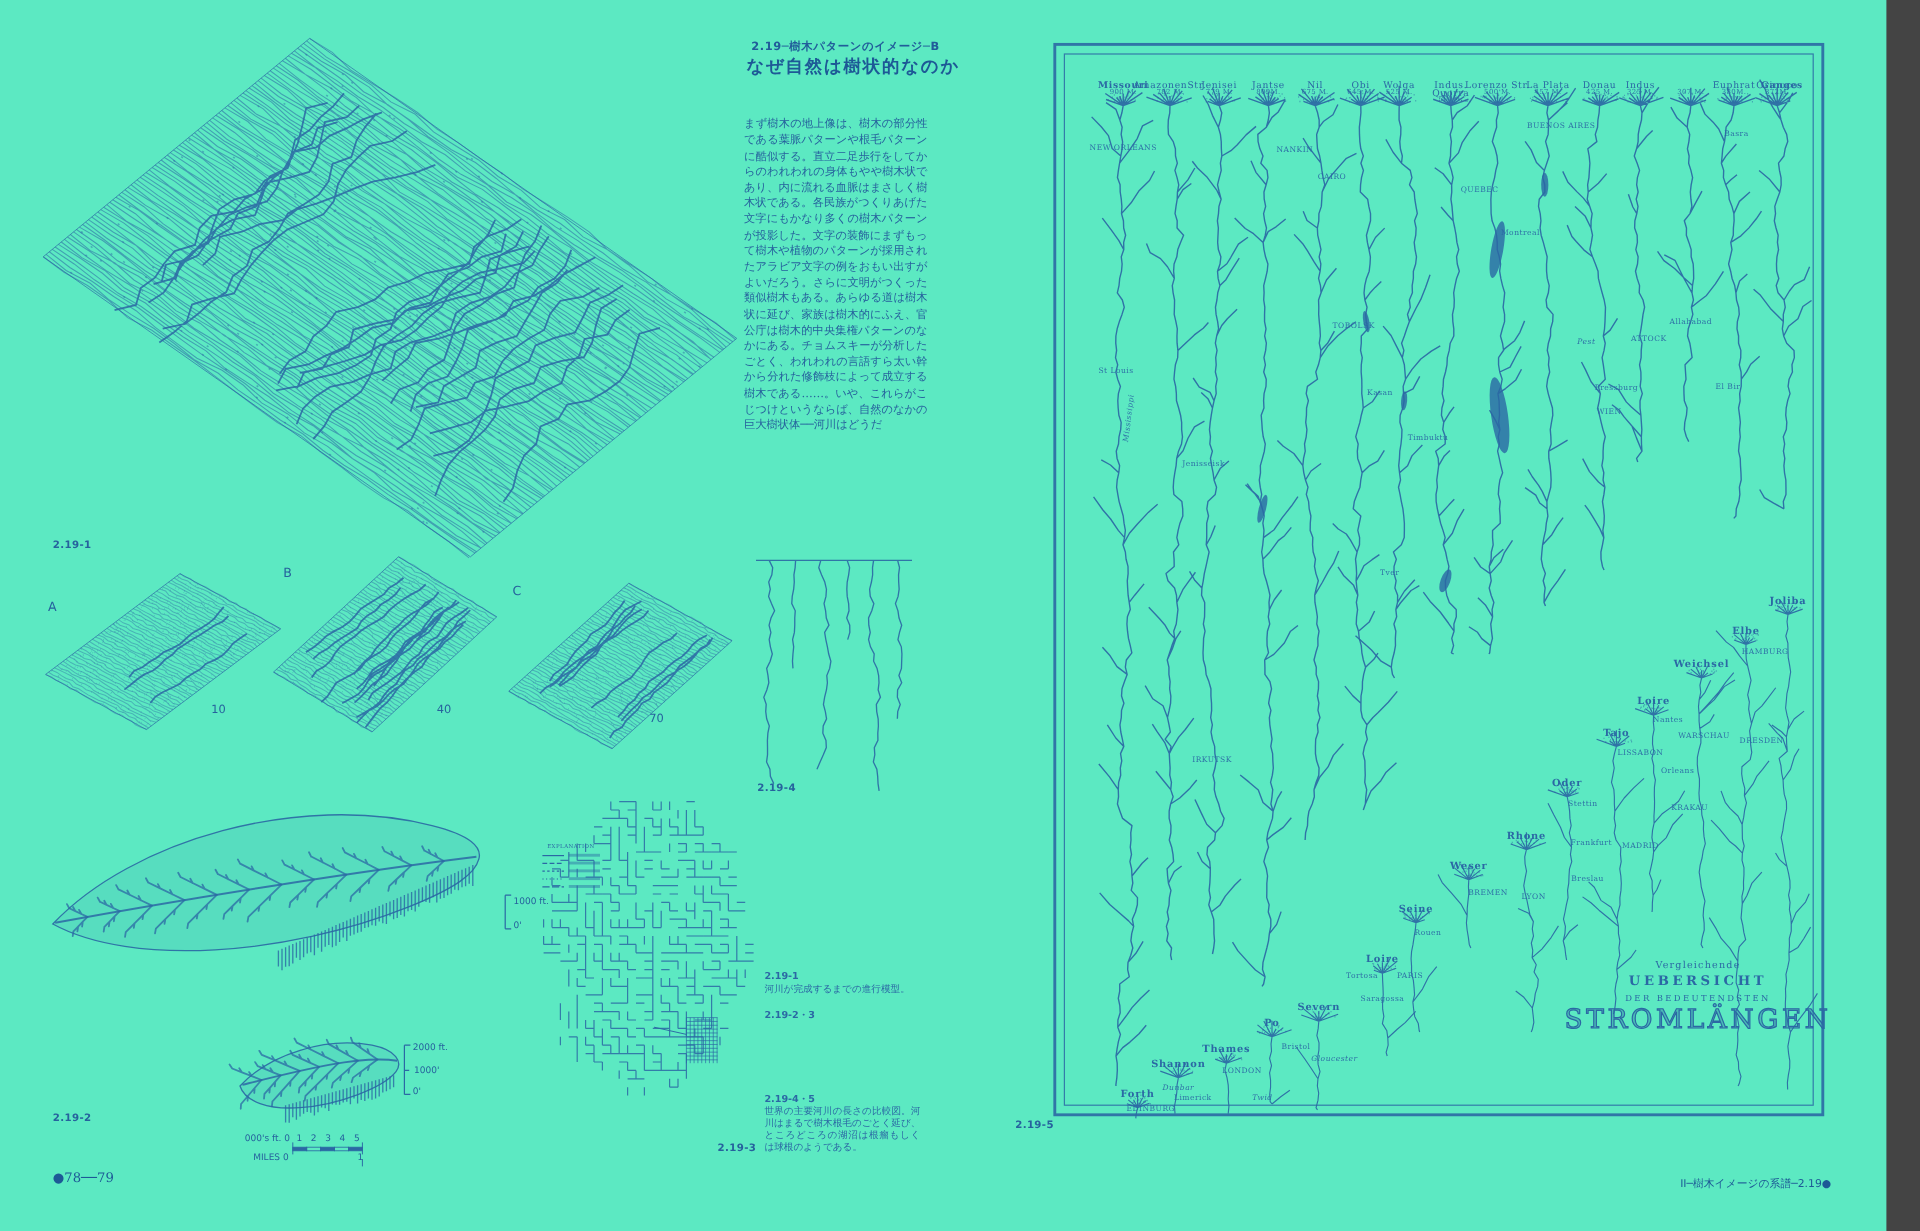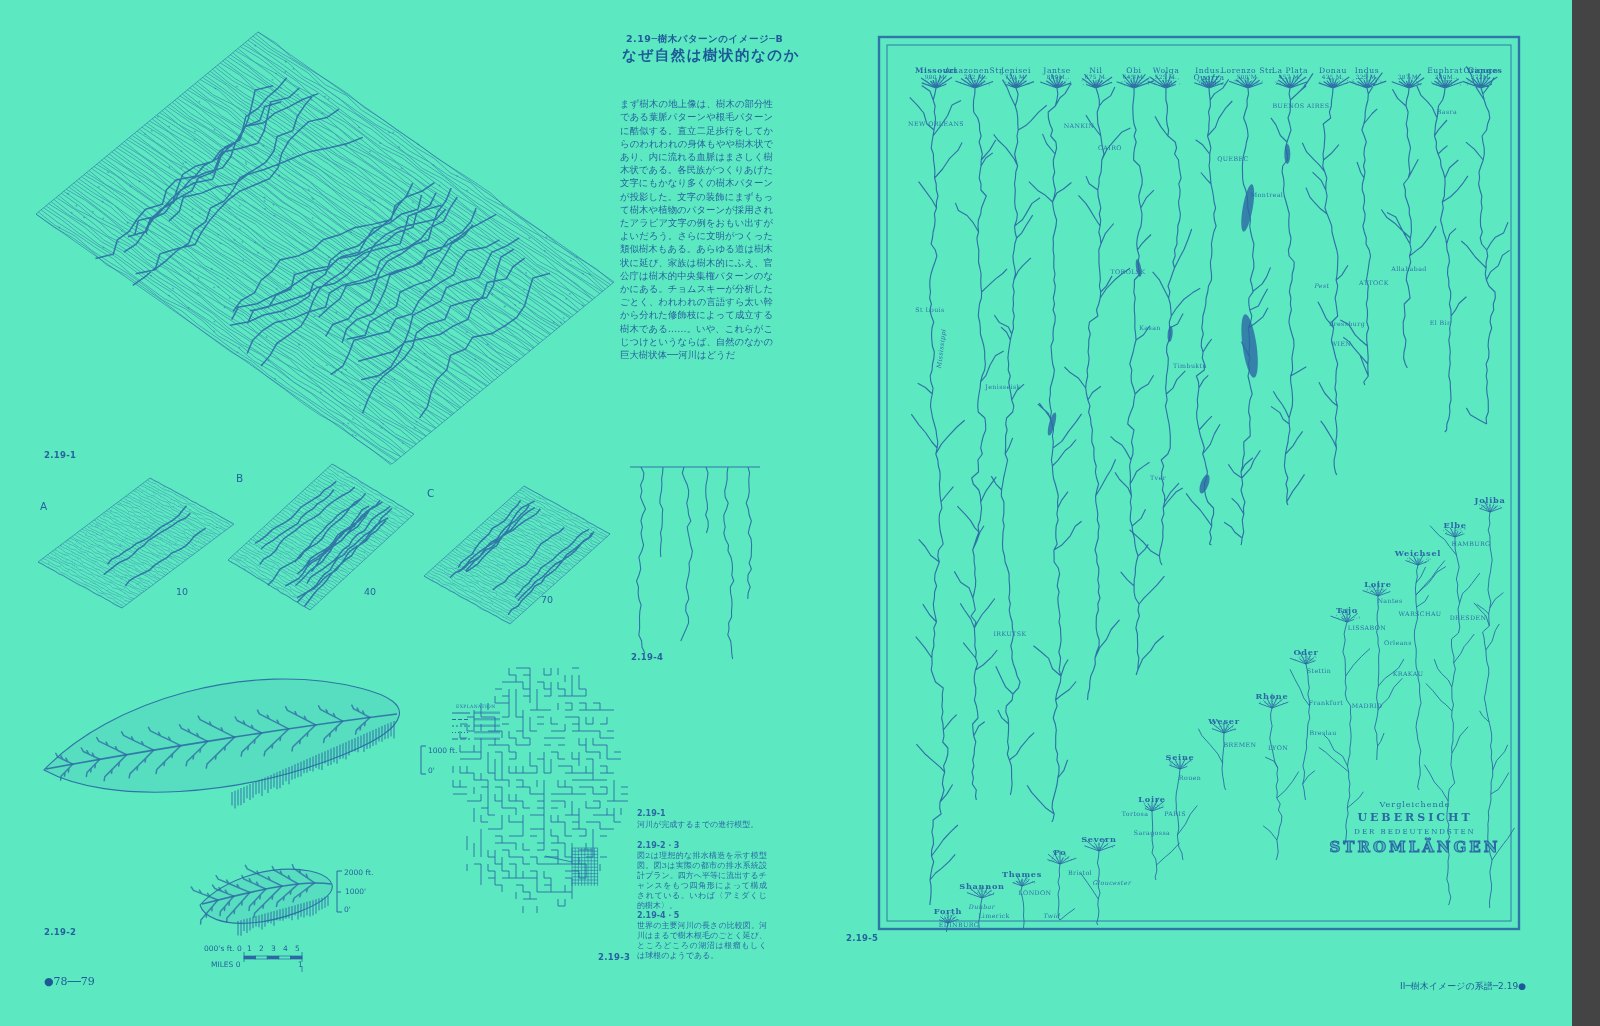--- a/index.html
+++ b/index.html
@@ -21,21 +21,21 @@
   .rv-name{position:absolute;transform:translateX(-50%);font-size:7.6px;letter-spacing:.6px;color:#2b68a4;white-space:nowrap;}
   .rv-len{position:absolute;transform:translateX(-50%);font-size:5.8px;letter-spacing:.3px;color:#2b68a4;white-space:nowrap;opacity:.9;}
   .rv-short{position:absolute;transform:translateX(-50%);font-size:8.2px;font-weight:bold;letter-spacing:.7px;color:#2b68a4;white-space:nowrap;}
   .city{position:absolute;transform:translateX(-50%);font-size:6.3px;letter-spacing:.4px;color:#2b68a4;white-space:nowrap;opacity:.92;}
   .city.it{font-style:italic;}
   .city.vert{transform:translateX(-50%) rotate(-83deg);}
   .t-line{position:absolute;transform:translateX(-50%);white-space:nowrap;color:#2b68a4;}
   .t0{font-size:8px;letter-spacing:1px;}
   .t1{font-size:11px;font-weight:bold;letter-spacing:3px;}
   .t2{font-size:7px;letter-spacing:2px;}
-  .t3{font-size:15px;font-weight:bold;letter-spacing:3px;color:rgba(43,104,164,.35);
+  .t3{font-size:22px;font-weight:normal;letter-spacing:3px;color:rgba(43,104,164,.35);
       -webkit-text-stroke:1px #2b68a4;}
   .expl{font-size:4.5px;letter-spacing:.4px;color:#2b68a4;}
 </style>
 </head>
 <body>
 
 <div id="canvas">
   <svg id="art" class="abs" width="1600" height="1026" style="left:0;top:0">
       <g transform="matrix(356 250 -222 182 258 32)">
         <path d="M0,0.000 L0.050,-0.005 L0.100,0.007 L0.150,0.003 L0.200,-0.002 L0.250,-0.004 L0.300,0.003 L0.350,-0.000 L0.400,0.001 L0.450,-0.001 L0.500,0.002 L0.550,-0.002 L0.600,-0.006 L0.650,-0.007 L0.700,0.005 L0.750,0.003 L0.800,-0.000 L0.850,0.006 L0.900,0.003 L0.950,-0.002 L1.000,0.005M0,0.011 L0.050,0.017 L0.100,0.011 L0.150,0.008 L0.200,0.016 L0.250,0.004 L0.300,0.016 L0.350,0.012 L0.400,0.007 L0.450,0.014 L0.500,0.008 L0.550,0.017 L0.600,0.005 L0.650,0.016 L0.700,0.005 L0.750,0.006 L0.800,0.015 L0.850,0.006 L0.900,0.007 L0.950,0.017 L1.000,0.015M0,0.023 L0.050,0.025 L0.100,0.021 L0.150,0.017 L0.200,0.029 L0.250,0.028 L0.300,0.029 L0.350,0.029 L0.400,0.019 L0.450,0.022 L0.500,0.029 L0.550,0.029 L0.600,0.022 L0.650,0.025 L0.700,0.021 L0.750,0.026 L0.800,0.018 L0.850,0.025 L0.900,0.017 L0.950,0.025 L1.000,0.025M0,0.034 L0.050,0.036 L0.100,0.028 L0.150,0.038 L0.200,0.028 L0.250,0.029 L0.300,0.037 L0.350,0.034 L0.400,0.034 L0.450,0.037 L0.500,0.029 L0.550,0.038 L0.600,0.039 L0.650,0.034 L0.700,0.038 L0.750,0.031 L0.800,0.033 L0.850,0.035 L0.900,0.039 L0.950,0.029 L1.000,0.040M0,0.045 L0.050,0.045 L0.100,0.045 L0.150,0.047 L0.200,0.043 L0.250,0.046 L0.300,0.040 L0.350,0.041 L0.400,0.047 L0.450,0.052 L0.500,0.043 L0.550,0.041 L0.600,0.050 L0.650,0.051 L0.700,0.045 L0.750,0.040 L0.800,0.040 L0.850,0.045 L0.900,0.043 L0.950,0.040 L1.000,0.049M0,0.057 L0.050,0.061 L0.100,0.057 L0.150,0.060 L0.200,0.054 L0.250,0.057 L0.300,0.061 L0.350,0.052 L0.400,0.057 L0.450,0.053 L0.500,0.062 L0.550,0.051 L0.600,0.053 L0.650,0.060 L0.700,0.064 L0.750,0.059 L0.800,0.053 L0.850,0.054 L0.900,0.059 L0.950,0.057 L1.000,0.053M0,0.068 L0.050,0.062 L0.100,0.067 L0.150,0.065 L0.200,0.075 L0.250,0.067 L0.300,0.066 L0.350,0.074 L0.400,0.073 L0.450,0.062 L0.500,0.070 L0.550,0.065 L0.600,0.070 L0.650,0.064 L0.700,0.070 L0.750,0.071 L0.800,0.069 L0.850,0.065 L0.900,0.064 L0.950,0.062 L1.000,0.064M0,0.080 L0.050,0.074 L0.100,0.077 L0.150,0.082 L0.200,0.073 L0.250,0.074 L0.300,0.080 L0.350,0.084 L0.400,0.086 L0.450,0.073 L0.500,0.076 L0.550,0.078 L0.600,0.080 L0.650,0.087 L0.700,0.078 L0.750,0.081 L0.800,0.079 L0.850,0.073 L0.900,0.083 L0.950,0.087 L1.000,0.086M0,0.091 L0.050,0.096 L0.100,0.086 L0.150,0.085 L0.200,0.087 L0.250,0.093 L0.300,0.086 L0.350,0.087 L0.400,0.093 L0.450,0.097 L0.500,0.091 L0.550,0.095 L0.600,0.090 L0.650,0.090 L0.700,0.093 L0.750,0.092 L0.800,0.089 L0.850,0.094 L0.900,0.085 L0.950,0.084 L1.000,0.097M0,0.102 L0.050,0.096 L0.100,0.098 L0.150,0.106 L0.200,0.106 L0.250,0.104 L0.300,0.098 L0.350,0.103 L0.400,0.108 L0.450,0.100 L0.500,0.107 L0.550,0.106 L0.600,0.102 L0.650,0.099 L0.700,0.102 L0.750,0.107 L0.800,0.099 L0.850,0.108 L0.900,0.097 L0.950,0.097 L1.000,0.096M0,0.114 L0.050,0.119 L0.100,0.120 L0.150,0.117 L0.200,0.113 L0.250,0.109 L0.300,0.117 L0.350,0.120 L0.400,0.114 L0.450,0.116 L0.500,0.107 L0.550,0.112 L0.600,0.111 L0.650,0.114 L0.700,0.118 L0.750,0.117 L0.800,0.110 L0.850,0.114 L0.900,0.110 L0.950,0.117 L1.000,0.112M0,0.125 L0.050,0.123 L0.100,0.130 L0.150,0.129 L0.200,0.121 L0.250,0.130 L0.300,0.118 L0.350,0.127 L0.400,0.128 L0.450,0.122 L0.500,0.122 L0.550,0.130 L0.600,0.128 L0.650,0.126 L0.700,0.125 L0.750,0.130 L0.800,0.120 L0.850,0.126 L0.900,0.128 L0.950,0.119 L1.000,0.129M0,0.136 L0.050,0.134 L0.100,0.136 L0.150,0.140 L0.200,0.133 L0.250,0.137 L0.300,0.141 L0.350,0.141 L0.400,0.132 L0.450,0.130 L0.500,0.138 L0.550,0.130 L0.600,0.137 L0.650,0.132 L0.700,0.140 L0.750,0.132 L0.800,0.132 L0.850,0.132 L0.900,0.135 L0.950,0.136 L1.000,0.135M0,0.148 L0.050,0.150 L0.100,0.144 L0.150,0.142 L0.200,0.149 L0.250,0.152 L0.300,0.141 L0.350,0.154 L0.400,0.142 L0.450,0.150 L0.500,0.144 L0.550,0.146 L0.600,0.148 L0.650,0.148 L0.700,0.147 L0.750,0.148 L0.800,0.146 L0.850,0.146 L0.900,0.152 L0.950,0.145 L1.000,0.154M0,0.159 L0.050,0.160 L0.100,0.165 L0.150,0.152 L0.200,0.163 L0.250,0.162 L0.300,0.159 L0.350,0.154 L0.400,0.160 L0.450,0.159 L0.500,0.165 L0.550,0.161 L0.600,0.153 L0.650,0.164 L0.700,0.166 L0.750,0.164 L0.800,0.155 L0.850,0.163 L0.900,0.160 L0.950,0.165 L1.000,0.163M0,0.170 L0.050,0.165 L0.100,0.176 L0.150,0.165 L0.200,0.166 L0.250,0.173 L0.300,0.176 L0.350,0.168 L0.400,0.164 L0.450,0.164 L0.500,0.166 L0.550,0.172 L0.600,0.170 L0.650,0.169 L0.700,0.173 L0.750,0.177 L0.800,0.165 L0.850,0.164 L0.900,0.173 L0.950,0.164 L1.000,0.166M0,0.182 L0.050,0.186 L0.100,0.179 L0.150,0.183 L0.200,0.183 L0.250,0.185 L0.300,0.183 L0.350,0.187 L0.400,0.188 L0.450,0.180 L0.500,0.175 L0.550,0.178 L0.600,0.187 L0.650,0.180 L0.700,0.184 L0.750,0.175 L0.800,0.187 L0.850,0.177 L0.900,0.183 L0.950,0.180 L1.000,0.184M0,0.193 L0.050,0.197 L0.100,0.189 L0.150,0.190 L0.200,0.192 L0.250,0.191 L0.300,0.196 L0.350,0.198 L0.400,0.188 L0.450,0.192 L0.500,0.190 L0.550,0.199 L0.600,0.193 L0.650,0.188 L0.700,0.196 L0.750,0.190 L0.800,0.195 L0.850,0.189 L0.900,0.189 L0.950,0.198 L1.000,0.193M0,0.205 L0.050,0.211 L0.100,0.211 L0.150,0.205 L0.200,0.199 L0.250,0.204 L0.300,0.208 L0.350,0.203 L0.400,0.198 L0.450,0.207 L0.500,0.202 L0.550,0.206 L0.600,0.211 L0.650,0.207 L0.700,0.205 L0.750,0.202 L0.800,0.204 L0.850,0.211 L0.900,0.203 L0.950,0.199 L1.000,0.199M0,0.216 L0.050,0.218 L0.100,0.221 L0.150,0.214 L0.200,0.213 L0.250,0.209 L0.300,0.209 L0.350,0.223 L0.400,0.215 L0.450,0.211 L0.500,0.214 L0.550,0.218 L0.600,0.212 L0.650,0.212 L0.700,0.222 L0.750,0.215 L0.800,0.211 L0.850,0.214 L0.900,0.218 L0.950,0.216 L1.000,0.220M0,0.227 L0.050,0.223 L0.100,0.234 L0.150,0.228 L0.200,0.226 L0.250,0.226 L0.300,0.227 L0.350,0.231 L0.400,0.224 L0.450,0.225 L0.500,0.231 L0.550,0.228 L0.600,0.228 L0.650,0.229 L0.700,0.234 L0.750,0.231 L0.800,0.234 L0.850,0.233 L0.900,0.225 L0.950,0.227 L1.000,0.232M0,0.239 L0.050,0.239 L0.100,0.242 L0.150,0.242 L0.200,0.236 L0.250,0.241 L0.300,0.238 L0.350,0.232 L0.400,0.235 L0.450,0.243 L0.500,0.236 L0.550,0.236 L0.600,0.240 L0.650,0.236 L0.700,0.245 L0.750,0.241 L0.800,0.245 L0.850,0.239 L0.900,0.245 L0.950,0.241 L1.000,0.243M0,0.250 L0.050,0.247 L0.100,0.252 L0.150,0.250 L0.200,0.256 L0.250,0.244 L0.300,0.247 L0.350,0.244 L0.400,0.248 L0.450,0.252 L0.500,0.256 L0.550,0.250 L0.600,0.255 L0.650,0.247 L0.700,0.245 L0.750,0.252 L0.800,0.250 L0.850,0.256 L0.900,0.256 L0.950,0.256 L1.000,0.246M0,0.261 L0.050,0.254 L0.100,0.267 L0.150,0.258 L0.200,0.267 L0.250,0.262 L0.300,0.267 L0.350,0.268 L0.400,0.263 L0.450,0.262 L0.500,0.254 L0.550,0.258 L0.600,0.256 L0.650,0.267 L0.700,0.254 L0.750,0.266 L0.800,0.264 L0.850,0.266 L0.900,0.255 L0.950,0.262 L1.000,0.257M0,0.273 L0.050,0.279 L0.100,0.266 L0.150,0.273 L0.200,0.278 L0.250,0.267 L0.300,0.279 L0.350,0.278 L0.400,0.277 L0.450,0.267 L0.500,0.270 L0.550,0.279 L0.600,0.276 L0.650,0.276 L0.700,0.269 L0.750,0.271 L0.800,0.279 L0.850,0.268 L0.900,0.275 L0.950,0.274 L1.000,0.267M0,0.284 L0.050,0.285 L0.100,0.281 L0.150,0.288 L0.200,0.278 L0.250,0.282 L0.300,0.285 L0.350,0.278 L0.400,0.285 L0.450,0.289 L0.500,0.288 L0.550,0.289 L0.600,0.286 L0.650,0.286 L0.700,0.288 L0.750,0.285 L0.800,0.282 L0.850,0.288 L0.900,0.287 L0.950,0.282 L1.000,0.285M0,0.295 L0.050,0.301 L0.100,0.291 L0.150,0.301 L0.200,0.298 L0.250,0.298 L0.300,0.301 L0.350,0.293 L0.400,0.299 L0.450,0.301 L0.500,0.292 L0.550,0.295 L0.600,0.290 L0.650,0.291 L0.700,0.299 L0.750,0.295 L0.800,0.291 L0.850,0.292 L0.900,0.291 L0.950,0.292 L1.000,0.289M0,0.307 L0.050,0.307 L0.100,0.300 L0.150,0.310 L0.200,0.309 L0.250,0.309 L0.300,0.306 L0.350,0.303 L0.400,0.309 L0.450,0.308 L0.500,0.311 L0.550,0.314 L0.600,0.308 L0.650,0.313 L0.700,0.300 L0.750,0.307 L0.800,0.314 L0.850,0.314 L0.900,0.313 L0.950,0.307 L1.000,0.304M0,0.318 L0.050,0.312 L0.100,0.324 L0.150,0.318 L0.200,0.324 L0.250,0.318 L0.300,0.320 L0.350,0.311 L0.400,0.311 L0.450,0.320 L0.500,0.321 L0.550,0.316 L0.600,0.316 L0.650,0.314 L0.700,0.324 L0.750,0.313 L0.800,0.320 L0.850,0.323 L0.900,0.320 L0.950,0.325 L1.000,0.320M0,0.330 L0.050,0.335 L0.100,0.330 L0.150,0.325 L0.200,0.325 L0.250,0.331 L0.300,0.331 L0.350,0.335 L0.400,0.336 L0.450,0.330 L0.500,0.335 L0.550,0.337 L0.600,0.325 L0.650,0.323 L0.700,0.332 L0.750,0.329 L0.800,0.331 L0.850,0.336 L0.900,0.323 L0.950,0.327 L1.000,0.334M0,0.341 L0.050,0.344 L0.100,0.338 L0.150,0.344 L0.200,0.346 L0.250,0.337 L0.300,0.340 L0.350,0.335 L0.400,0.347 L0.450,0.348 L0.500,0.347 L0.550,0.347 L0.600,0.335 L0.650,0.342 L0.700,0.343 L0.750,0.348 L0.800,0.339 L0.850,0.344 L0.900,0.345 L0.950,0.338 L1.000,0.341M0,0.352 L0.050,0.347 L0.100,0.352 L0.150,0.348 L0.200,0.351 L0.250,0.346 L0.300,0.352 L0.350,0.351 L0.400,0.349 L0.450,0.356 L0.500,0.356 L0.550,0.353 L0.600,0.345 L0.650,0.348 L0.700,0.354 L0.750,0.353 L0.800,0.352 L0.850,0.350 L0.900,0.359 L0.950,0.353 L1.000,0.359M0,0.364 L0.050,0.362 L0.100,0.369 L0.150,0.368 L0.200,0.364 L0.250,0.364 L0.300,0.368 L0.350,0.369 L0.400,0.358 L0.450,0.364 L0.500,0.365 L0.550,0.366 L0.600,0.369 L0.650,0.365 L0.700,0.360 L0.750,0.361 L0.800,0.370 L0.850,0.359 L0.900,0.359 L0.950,0.366 L1.000,0.363M0,0.375 L0.050,0.381 L0.100,0.374 L0.150,0.380 L0.200,0.369 L0.250,0.381 L0.300,0.381 L0.350,0.370 L0.400,0.378 L0.450,0.382 L0.500,0.372 L0.550,0.381 L0.600,0.376 L0.650,0.372 L0.700,0.376 L0.750,0.382 L0.800,0.381 L0.850,0.369 L0.900,0.381 L0.950,0.370 L1.000,0.376M0,0.386 L0.050,0.392 L0.100,0.389 L0.150,0.383 L0.200,0.379 L0.250,0.381 L0.300,0.382 L0.350,0.389 L0.400,0.387 L0.450,0.384 L0.500,0.393 L0.550,0.383 L0.600,0.389 L0.650,0.388 L0.700,0.386 L0.750,0.388 L0.800,0.383 L0.850,0.388 L0.900,0.385 L0.950,0.390 L1.000,0.380M0,0.398 L0.050,0.401 L0.100,0.393 L0.150,0.391 L0.200,0.395 L0.250,0.398 L0.300,0.397 L0.350,0.399 L0.400,0.392 L0.450,0.399 L0.500,0.401 L0.550,0.393 L0.600,0.399 L0.650,0.398 L0.700,0.405 L0.750,0.398 L0.800,0.398 L0.850,0.404 L0.900,0.404 L0.950,0.397 L1.000,0.400M0,0.409 L0.050,0.408 L0.100,0.410 L0.150,0.412 L0.200,0.407 L0.250,0.404 L0.300,0.413 L0.350,0.409 L0.400,0.408 L0.450,0.404 L0.500,0.405 L0.550,0.405 L0.600,0.410 L0.650,0.415 L0.700,0.402 L0.750,0.416 L0.800,0.407 L0.850,0.412 L0.900,0.413 L0.950,0.404 L1.000,0.407M0,0.420 L0.050,0.426 L0.100,0.416 L0.150,0.417 L0.200,0.423 L0.250,0.423 L0.300,0.423 L0.350,0.426 L0.400,0.414 L0.450,0.426 L0.500,0.426 L0.550,0.421 L0.600,0.416 L0.650,0.423 L0.700,0.426 L0.750,0.425 L0.800,0.415 L0.850,0.415 L0.900,0.427 L0.950,0.426 L1.000,0.423M0,0.432 L0.050,0.439 L0.100,0.431 L0.150,0.435 L0.200,0.425 L0.250,0.433 L0.300,0.428 L0.350,0.430 L0.400,0.426 L0.450,0.426 L0.500,0.431 L0.550,0.439 L0.600,0.429 L0.650,0.432 L0.700,0.437 L0.750,0.429 L0.800,0.435 L0.850,0.438 L0.900,0.438 L0.950,0.436 L1.000,0.430M0,0.443 L0.050,0.439 L0.100,0.443 L0.150,0.441 L0.200,0.447 L0.250,0.439 L0.300,0.444 L0.350,0.450 L0.400,0.449 L0.450,0.443 L0.500,0.440 L0.550,0.447 L0.600,0.449 L0.650,0.438 L0.700,0.442 L0.750,0.443 L0.800,0.446 L0.850,0.447 L0.900,0.440 L0.950,0.450 L1.000,0.438M0,0.455 L0.050,0.451 L0.100,0.449 L0.150,0.453 L0.200,0.454 L0.250,0.458 L0.300,0.448 L0.350,0.453 L0.400,0.448 L0.450,0.458 L0.500,0.452 L0.550,0.457 L0.600,0.451 L0.650,0.448 L0.700,0.455 L0.750,0.448 L0.800,0.450 L0.850,0.452 L0.900,0.451 L0.950,0.452 L1.000,0.459M0,0.466 L0.050,0.468 L0.100,0.459 L0.150,0.461 L0.200,0.469 L0.250,0.465 L0.300,0.466 L0.350,0.471 L0.400,0.459 L0.450,0.462 L0.500,0.461 L0.550,0.461 L0.600,0.470 L0.650,0.471 L0.700,0.468 L0.750,0.465 L0.800,0.467 L0.850,0.463 L0.900,0.460 L0.950,0.468 L1.000,0.465M0,0.477 L0.050,0.480 L0.100,0.476 L0.150,0.472 L0.200,0.477 L0.250,0.480 L0.300,0.480 L0.350,0.475 L0.400,0.483 L0.450,0.474 L0.500,0.476 L0.550,0.476 L0.600,0.471 L0.650,0.484 L0.700,0.473 L0.750,0.480 L0.800,0.477 L0.850,0.473 L0.900,0.472 L0.950,0.484 L1.000,0.476M0,0.489 L0.050,0.482 L0.100,0.489 L0.150,0.488 L0.200,0.495 L0.250,0.488 L0.300,0.490 L0.350,0.494 L0.400,0.492 L0.450,0.491 L0.500,0.483 L0.550,0.484 L0.600,0.491 L0.650,0.489 L0.700,0.488 L0.750,0.495 L0.800,0.485 L0.850,0.496 L0.900,0.488 L0.950,0.485 L1.000,0.487M0,0.500 L0.050,0.500 L0.100,0.500 L0.150,0.501 L0.200,0.503 L0.250,0.495 L0.300,0.496 L0.350,0.504 L0.400,0.498 L0.450,0.498 L0.500,0.496 L0.550,0.501 L0.600,0.498 L0.650,0.504 L0.700,0.502 L0.750,0.504 L0.800,0.501 L0.850,0.506 L0.900,0.507 L0.950,0.501 L1.000,0.501M0,0.511 L0.050,0.506 L0.100,0.512 L0.150,0.517 L0.200,0.510 L0.250,0.508 L0.300,0.508 L0.350,0.512 L0.400,0.507 L0.450,0.507 L0.500,0.517 L0.550,0.518 L0.600,0.507 L0.650,0.511 L0.700,0.515 L0.750,0.515 L0.800,0.509 L0.850,0.508 L0.900,0.511 L0.950,0.507 L1.000,0.514M0,0.523 L0.050,0.521 L0.100,0.526 L0.150,0.526 L0.200,0.519 L0.250,0.522 L0.300,0.528 L0.350,0.523 L0.400,0.522 L0.450,0.525 L0.500,0.518 L0.550,0.518 L0.600,0.517 L0.650,0.520 L0.700,0.524 L0.750,0.521 L0.800,0.520 L0.850,0.523 L0.900,0.520 L0.950,0.517 L1.000,0.524M0,0.534 L0.050,0.539 L0.100,0.535 L0.150,0.536 L0.200,0.536 L0.250,0.541 L0.300,0.528 L0.350,0.531 L0.400,0.532 L0.450,0.537 L0.500,0.533 L0.550,0.529 L0.600,0.540 L0.650,0.531 L0.700,0.540 L0.750,0.541 L0.800,0.536 L0.850,0.540 L0.900,0.530 L0.950,0.528 L1.000,0.540M0,0.545 L0.050,0.541 L0.100,0.544 L0.150,0.551 L0.200,0.546 L0.250,0.542 L0.300,0.544 L0.350,0.542 L0.400,0.543 L0.450,0.539 L0.500,0.540 L0.550,0.539 L0.600,0.545 L0.650,0.539 L0.700,0.551 L0.750,0.545 L0.800,0.543 L0.850,0.547 L0.900,0.539 L0.950,0.541 L1.000,0.549M0,0.557 L0.050,0.561 L0.100,0.562 L0.150,0.552 L0.200,0.550 L0.250,0.554 L0.300,0.561 L0.350,0.556 L0.400,0.551 L0.450,0.558 L0.500,0.557 L0.550,0.562 L0.600,0.562 L0.650,0.564 L0.700,0.556 L0.750,0.555 L0.800,0.555 L0.850,0.556 L0.900,0.562 L0.950,0.552 L1.000,0.559M0,0.568 L0.050,0.565 L0.100,0.564 L0.150,0.566 L0.200,0.563 L0.250,0.575 L0.300,0.572 L0.350,0.564 L0.400,0.567 L0.450,0.564 L0.500,0.566 L0.550,0.565 L0.600,0.569 L0.650,0.567 L0.700,0.564 L0.750,0.573 L0.800,0.574 L0.850,0.561 L0.900,0.570 L0.950,0.574 L1.000,0.569M0,0.580 L0.050,0.577 L0.100,0.576 L0.150,0.583 L0.200,0.578 L0.250,0.578 L0.300,0.583 L0.350,0.574 L0.400,0.585 L0.450,0.578 L0.500,0.581 L0.550,0.579 L0.600,0.575 L0.650,0.573 L0.700,0.583 L0.750,0.581 L0.800,0.574 L0.850,0.583 L0.900,0.574 L0.950,0.577 L1.000,0.573M0,0.591 L0.050,0.586 L0.100,0.589 L0.150,0.584 L0.200,0.591 L0.250,0.585 L0.300,0.592 L0.350,0.597 L0.400,0.597 L0.450,0.587 L0.500,0.593 L0.550,0.595 L0.600,0.587 L0.650,0.589 L0.700,0.592 L0.750,0.587 L0.800,0.585 L0.850,0.597 L0.900,0.596 L0.950,0.585 L1.000,0.590M0,0.602 L0.050,0.607 L0.100,0.605 L0.150,0.601 L0.200,0.607 L0.250,0.599 L0.300,0.596 L0.350,0.597 L0.400,0.605 L0.450,0.600 L0.500,0.597 L0.550,0.604 L0.600,0.599 L0.650,0.608 L0.700,0.609 L0.750,0.599 L0.800,0.601 L0.850,0.606 L0.900,0.608 L0.950,0.609 L1.000,0.604M0,0.614 L0.050,0.609 L0.100,0.611 L0.150,0.611 L0.200,0.618 L0.250,0.609 L0.300,0.612 L0.350,0.608 L0.400,0.618 L0.450,0.611 L0.500,0.610 L0.550,0.610 L0.600,0.612 L0.650,0.617 L0.700,0.607 L0.750,0.616 L0.800,0.613 L0.850,0.611 L0.900,0.610 L0.950,0.615 L1.000,0.615M0,0.625 L0.050,0.623 L0.100,0.626 L0.150,0.629 L0.200,0.626 L0.250,0.627 L0.300,0.625 L0.350,0.623 L0.400,0.627 L0.450,0.627 L0.500,0.622 L0.550,0.632 L0.600,0.622 L0.650,0.626 L0.700,0.623 L0.750,0.619 L0.800,0.621 L0.850,0.627 L0.900,0.627 L0.950,0.628 L1.000,0.627M0,0.636 L0.050,0.633 L0.100,0.632 L0.150,0.642 L0.200,0.633 L0.250,0.640 L0.300,0.629 L0.350,0.632 L0.400,0.629 L0.450,0.637 L0.500,0.633 L0.550,0.632 L0.600,0.630 L0.650,0.633 L0.700,0.643 L0.750,0.638 L0.800,0.641 L0.850,0.635 L0.900,0.631 L0.950,0.633 L1.000,0.638M0,0.648 L0.050,0.650 L0.100,0.647 L0.150,0.643 L0.200,0.644 L0.250,0.643 L0.300,0.647 L0.350,0.648 L0.400,0.652 L0.450,0.650 L0.500,0.643 L0.550,0.645 L0.600,0.644 L0.650,0.650 L0.700,0.643 L0.750,0.647 L0.800,0.651 L0.850,0.645 L0.900,0.650 L0.950,0.648 L1.000,0.649M0,0.659 L0.050,0.659 L0.100,0.661 L0.150,0.664 L0.200,0.656 L0.250,0.657 L0.300,0.654 L0.350,0.664 L0.400,0.665 L0.450,0.655 L0.500,0.653 L0.550,0.653 L0.600,0.662 L0.650,0.662 L0.700,0.663 L0.750,0.654 L0.800,0.656 L0.850,0.664 L0.900,0.657 L0.950,0.657 L1.000,0.658M0,0.670 L0.050,0.674 L0.100,0.667 L0.150,0.665 L0.200,0.671 L0.250,0.667 L0.300,0.667 L0.350,0.673 L0.400,0.668 L0.450,0.669 L0.500,0.667 L0.550,0.669 L0.600,0.674 L0.650,0.669 L0.700,0.665 L0.750,0.670 L0.800,0.668 L0.850,0.664 L0.900,0.666 L0.950,0.667 L1.000,0.676M0,0.682 L0.050,0.677 L0.100,0.680 L0.150,0.680 L0.200,0.683 L0.250,0.686 L0.300,0.683 L0.350,0.676 L0.400,0.681 L0.450,0.681 L0.500,0.678 L0.550,0.686 L0.600,0.683 L0.650,0.685 L0.700,0.687 L0.750,0.684 L0.800,0.678 L0.850,0.688 L0.900,0.678 L0.950,0.684 L1.000,0.689M0,0.693 L0.050,0.696 L0.100,0.688 L0.150,0.694 L0.200,0.699 L0.250,0.699 L0.300,0.690 L0.350,0.689 L0.400,0.691 L0.450,0.697 L0.500,0.699 L0.550,0.696 L0.600,0.689 L0.650,0.697 L0.700,0.692 L0.750,0.694 L0.800,0.694 L0.850,0.692 L0.900,0.692 L0.950,0.698 L1.000,0.694M0,0.705 L0.050,0.702 L0.100,0.711 L0.150,0.710 L0.200,0.706 L0.250,0.710 L0.300,0.708 L0.350,0.699 L0.400,0.701 L0.450,0.701 L0.500,0.706 L0.550,0.710 L0.600,0.710 L0.650,0.705 L0.700,0.710 L0.750,0.698 L0.800,0.702 L0.850,0.706 L0.900,0.710 L0.950,0.698 L1.000,0.704M0,0.716 L0.050,0.718 L0.100,0.718 L0.150,0.719 L0.200,0.719 L0.250,0.716 L0.300,0.715 L0.350,0.720 L0.400,0.712 L0.450,0.709 L0.500,0.711 L0.550,0.723 L0.600,0.720 L0.650,0.712 L0.700,0.711 L0.750,0.719 L0.800,0.719 L0.850,0.715 L0.900,0.717 L0.950,0.721 L1.000,0.721M0,0.727 L0.050,0.720 L0.100,0.723 L0.150,0.722 L0.200,0.728 L0.250,0.732 L0.300,0.729 L0.350,0.733 L0.400,0.726 L0.450,0.723 L0.500,0.722 L0.550,0.731 L0.600,0.730 L0.650,0.728 L0.700,0.729 L0.750,0.732 L0.800,0.728 L0.850,0.721 L0.900,0.724 L0.950,0.728 L1.000,0.726M0,0.739 L0.050,0.734 L0.100,0.744 L0.150,0.746 L0.200,0.735 L0.250,0.745 L0.300,0.743 L0.350,0.738 L0.400,0.737 L0.450,0.744 L0.500,0.735 L0.550,0.740 L0.600,0.742 L0.650,0.745 L0.700,0.733 L0.750,0.741 L0.800,0.742 L0.850,0.742 L0.900,0.732 L0.950,0.739 L1.000,0.733M0,0.750 L0.050,0.749 L0.100,0.747 L0.150,0.744 L0.200,0.745 L0.250,0.748 L0.300,0.745 L0.350,0.753 L0.400,0.747 L0.450,0.746 L0.500,0.751 L0.550,0.750 L0.600,0.752 L0.650,0.746 L0.700,0.744 L0.750,0.746 L0.800,0.747 L0.850,0.749 L0.900,0.754 L0.950,0.749 L1.000,0.749M0,0.761 L0.050,0.768 L0.100,0.759 L0.150,0.760 L0.200,0.768 L0.250,0.759 L0.300,0.760 L0.350,0.761 L0.400,0.762 L0.450,0.755 L0.500,0.758 L0.550,0.757 L0.600,0.767 L0.650,0.756 L0.700,0.761 L0.750,0.762 L0.800,0.763 L0.850,0.756 L0.900,0.763 L0.950,0.767 L1.000,0.761M0,0.773 L0.050,0.769 L0.100,0.767 L0.150,0.775 L0.200,0.779 L0.250,0.774 L0.300,0.776 L0.350,0.770 L0.400,0.769 L0.450,0.776 L0.500,0.774 L0.550,0.774 L0.600,0.770 L0.650,0.774 L0.700,0.775 L0.750,0.779 L0.800,0.773 L0.850,0.769 L0.900,0.780 L0.950,0.768 L1.000,0.773M0,0.784 L0.050,0.777 L0.100,0.781 L0.150,0.782 L0.200,0.778 L0.250,0.782 L0.300,0.781 L0.350,0.779 L0.400,0.780 L0.450,0.782 L0.500,0.781 L0.550,0.783 L0.600,0.785 L0.650,0.781 L0.700,0.784 L0.750,0.778 L0.800,0.789 L0.850,0.779 L0.900,0.777 L0.950,0.782 L1.000,0.786M0,0.795 L0.050,0.794 L0.100,0.789 L0.150,0.791 L0.200,0.793 L0.250,0.792 L0.300,0.792 L0.350,0.802 L0.400,0.791 L0.450,0.792 L0.500,0.798 L0.550,0.793 L0.600,0.802 L0.650,0.793 L0.700,0.802 L0.750,0.794 L0.800,0.800 L0.850,0.795 L0.900,0.789 L0.950,0.794 L1.000,0.802M0,0.807 L0.050,0.807 L0.100,0.811 L0.150,0.813 L0.200,0.812 L0.250,0.803 L0.300,0.801 L0.350,0.810 L0.400,0.802 L0.450,0.808 L0.500,0.806 L0.550,0.809 L0.600,0.813 L0.650,0.806 L0.700,0.810 L0.750,0.802 L0.800,0.807 L0.850,0.809 L0.900,0.801 L0.950,0.812 L1.000,0.804M0,0.818 L0.050,0.818 L0.100,0.811 L0.150,0.824 L0.200,0.814 L0.250,0.817 L0.300,0.821 L0.350,0.813 L0.400,0.815 L0.450,0.813 L0.500,0.814 L0.550,0.815 L0.600,0.812 L0.650,0.814 L0.700,0.815 L0.750,0.819 L0.800,0.821 L0.850,0.817 L0.900,0.822 L0.950,0.823 L1.000,0.822M0,0.830 L0.050,0.829 L0.100,0.824 L0.150,0.834 L0.200,0.827 L0.250,0.834 L0.300,0.831 L0.350,0.831 L0.400,0.825 L0.450,0.829 L0.500,0.824 L0.550,0.833 L0.600,0.830 L0.650,0.827 L0.700,0.829 L0.750,0.835 L0.800,0.825 L0.850,0.828 L0.900,0.829 L0.950,0.835 L1.000,0.826M0,0.841 L0.050,0.844 L0.100,0.843 L0.150,0.845 L0.200,0.839 L0.250,0.840 L0.300,0.846 L0.350,0.846 L0.400,0.836 L0.450,0.842 L0.500,0.838 L0.550,0.846 L0.600,0.840 L0.650,0.837 L0.700,0.838 L0.750,0.835 L0.800,0.843 L0.850,0.844 L0.900,0.834 L0.950,0.841 L1.000,0.846M0,0.852 L0.050,0.852 L0.100,0.856 L0.150,0.858 L0.200,0.853 L0.250,0.849 L0.300,0.849 L0.350,0.858 L0.400,0.858 L0.450,0.856 L0.500,0.853 L0.550,0.858 L0.600,0.852 L0.650,0.848 L0.700,0.857 L0.750,0.859 L0.800,0.848 L0.850,0.848 L0.900,0.846 L0.950,0.856 L1.000,0.847M0,0.864 L0.050,0.857 L0.100,0.859 L0.150,0.865 L0.200,0.870 L0.250,0.869 L0.300,0.865 L0.350,0.860 L0.400,0.865 L0.450,0.865 L0.500,0.860 L0.550,0.865 L0.600,0.868 L0.650,0.857 L0.700,0.866 L0.750,0.857 L0.800,0.858 L0.850,0.862 L0.900,0.867 L0.950,0.864 L1.000,0.863M0,0.875 L0.050,0.875 L0.100,0.881 L0.150,0.870 L0.200,0.873 L0.250,0.876 L0.300,0.876 L0.350,0.881 L0.400,0.872 L0.450,0.881 L0.500,0.869 L0.550,0.878 L0.600,0.879 L0.650,0.870 L0.700,0.878 L0.750,0.877 L0.800,0.869 L0.850,0.871 L0.900,0.881 L0.950,0.870 L1.000,0.874M0,0.886 L0.050,0.886 L0.100,0.893 L0.150,0.883 L0.200,0.883 L0.250,0.889 L0.300,0.886 L0.350,0.879 L0.400,0.888 L0.450,0.882 L0.500,0.882 L0.550,0.891 L0.600,0.891 L0.650,0.883 L0.700,0.890 L0.750,0.885 L0.800,0.889 L0.850,0.883 L0.900,0.891 L0.950,0.882 L1.000,0.889M0,0.898 L0.050,0.903 L0.100,0.891 L0.150,0.900 L0.200,0.895 L0.250,0.903 L0.300,0.892 L0.350,0.899 L0.400,0.898 L0.450,0.904 L0.500,0.900 L0.550,0.894 L0.600,0.899 L0.650,0.898 L0.700,0.897 L0.750,0.897 L0.800,0.896 L0.850,0.905 L0.900,0.898 L0.950,0.904 L1.000,0.892M0,0.909 L0.050,0.906 L0.100,0.908 L0.150,0.916 L0.200,0.903 L0.250,0.911 L0.300,0.915 L0.350,0.909 L0.400,0.903 L0.450,0.912 L0.500,0.909 L0.550,0.909 L0.600,0.912 L0.650,0.902 L0.700,0.915 L0.750,0.908 L0.800,0.912 L0.850,0.911 L0.900,0.909 L0.950,0.913 L1.000,0.905M0,0.920 L0.050,0.924 L0.100,0.925 L0.150,0.920 L0.200,0.919 L0.250,0.918 L0.300,0.918 L0.350,0.919 L0.400,0.922 L0.450,0.923 L0.500,0.926 L0.550,0.926 L0.600,0.919 L0.650,0.926 L0.700,0.914 L0.750,0.922 L0.800,0.927 L0.850,0.919 L0.900,0.914 L0.950,0.914 L1.000,0.915M0,0.932 L0.050,0.935 L0.100,0.927 L0.150,0.936 L0.200,0.928 L0.250,0.929 L0.300,0.933 L0.350,0.927 L0.400,0.931 L0.450,0.927 L0.500,0.938 L0.550,0.932 L0.600,0.934 L0.650,0.925 L0.700,0.930 L0.750,0.925 L0.800,0.926 L0.850,0.931 L0.900,0.933 L0.950,0.930 L1.000,0.938M0,0.943 L0.050,0.939 L0.100,0.938 L0.150,0.946 L0.200,0.937 L0.250,0.944 L0.300,0.944 L0.350,0.943 L0.400,0.942 L0.450,0.940 L0.500,0.946 L0.550,0.949 L0.600,0.946 L0.650,0.948 L0.700,0.948 L0.750,0.940 L0.800,0.940 L0.850,0.940 L0.900,0.947 L0.950,0.943 L1.000,0.944M0,0.955 L0.050,0.954 L0.100,0.956 L0.150,0.960 L0.200,0.953 L0.250,0.954 L0.300,0.955 L0.350,0.950 L0.400,0.960 L0.450,0.957 L0.500,0.954 L0.550,0.959 L0.600,0.949 L0.650,0.954 L0.700,0.962 L0.750,0.957 L0.800,0.955 L0.850,0.959 L0.900,0.952 L0.950,0.952 L1.000,0.960M0,0.966 L0.050,0.964 L0.100,0.968 L0.150,0.966 L0.200,0.961 L0.250,0.963 L0.300,0.965 L0.350,0.966 L0.400,0.964 L0.450,0.963 L0.500,0.970 L0.550,0.964 L0.600,0.969 L0.650,0.960 L0.700,0.962 L0.750,0.959 L0.800,0.970 L0.850,0.961 L0.900,0.968 L0.950,0.972 L1.000,0.960M0,0.977 L0.050,0.980 L0.100,0.976 L0.150,0.976 L0.200,0.972 L0.250,0.980 L0.300,0.982 L0.350,0.984 L0.400,0.970 L0.450,0.970 L0.500,0.982 L0.550,0.975 L0.600,0.982 L0.650,0.975 L0.700,0.980 L0.750,0.981 L0.800,0.979 L0.850,0.980 L0.900,0.982 L0.950,0.980 L1.000,0.977M0,0.989 L0.050,0.994 L0.100,0.984 L0.150,0.992 L0.200,0.990 L0.250,0.985 L0.300,0.987 L0.350,0.992 L0.400,0.984 L0.450,0.991 L0.500,0.990 L0.550,0.992 L0.600,0.987 L0.650,0.993 L0.700,0.993 L0.750,0.987 L0.800,0.989 L0.850,0.985 L0.900,0.985 L0.950,0.985 L1.000,0.983M0,1.000 L0.050,1.002 L0.100,0.994 L0.150,0.994 L0.200,1.004 L0.250,0.993 L0.300,0.994 L0.350,0.994 L0.400,0.997 L0.450,1.000 L0.500,1.002 L0.550,1.003 L0.600,0.995 L0.650,1.001 L0.700,1.002 L0.750,1.006 L0.800,1.005 L0.850,0.995 L0.900,1.000 L0.950,1.000 L1.000,1.005" fill="none" stroke="#2b68a4" stroke-width="0.9" vector-effect="non-scaling-stroke" opacity="0.55"></path>
@@ -178,21 +178,20 @@
   <div class="abs jp title">なぜ自然は樹状的なのか</div>
   <div class="abs body" style="left:620px;top:84px">
     <br>
     <span>まず樹木の地上像は、樹木の部分性である葉脈パターンや根毛パターンに酷似する。直立二足歩行をしてからのわれわれの身体もやや樹木状であり、内に流れる血脈はまさしく樹木状である。各民族がつくりあげた文字にもかなり多くの樹木パターンが投影した。文字の装飾にまずもって樹木や植物のパターンが採用されたアラビア文字の例をおもい出すがよいだろう。さらに文明がつくった類似樹木もある。あらゆる道は樹木状に延び、家族は樹木的にふえ、官公庁は樹木的中央集権パターンのなかにある。チョムスキーが分析したごとく、われわれの言語すら太い幹から分れた修飾枝によって成立する樹木である……。いや、これらがこじつけというならば、自然のなかの巨大樹状体──河川はどうだ</span>
   </div>
   <div class="abs figlabel" style="left:631px;top:652px">2.19-4</div>
 
   <div class="abs caplabel" style="left:637px;top:809px">2.19-1</div>
   <div class="abs cap" style="left:637px;top:820px">河川が完成するまでの進行模型。</div>
   <div class="abs caplabel" style="left:637px;top:840px">2.19-2・3</div>
-  <div class="abs cap" style="left:637px;top:851px">図2は理想的な排水構造を示す模型図。図3は実際の都市の排水系統設計プラン。四方へ平等に流出するチャンスをもつ四角形によって構成されている。いわば〈アミダくじ的樹木〉。</div>
   <div class="abs caplabel" style="left:637px;top:910px">2.19-4・5</div>
   <div class="abs cap" style="left:637px;top:921px">世界の主要河川の長さの比較図。河川はまるで樹木根毛のごとく延び、ところどころの湖沼は根瘤もしくは球根のようである。</div>
 
   <div class="abs figlabel" style="left:44px;top:450px">2.19-1</div>
   <div class="abs figlabel" style="left:44px;top:927px">2.19-2</div>
   <div class="abs figlabel" style="left:598px;top:952px">2.19-3</div>
   <div class="abs figlabel" style="left:846px;top:933px">2.19-5</div>
 
   <div class="abs panel-letter" style="left:40px;top:500px">A</div>
   <div class="abs panel-letter" style="left:236px;top:472px">B</div>

